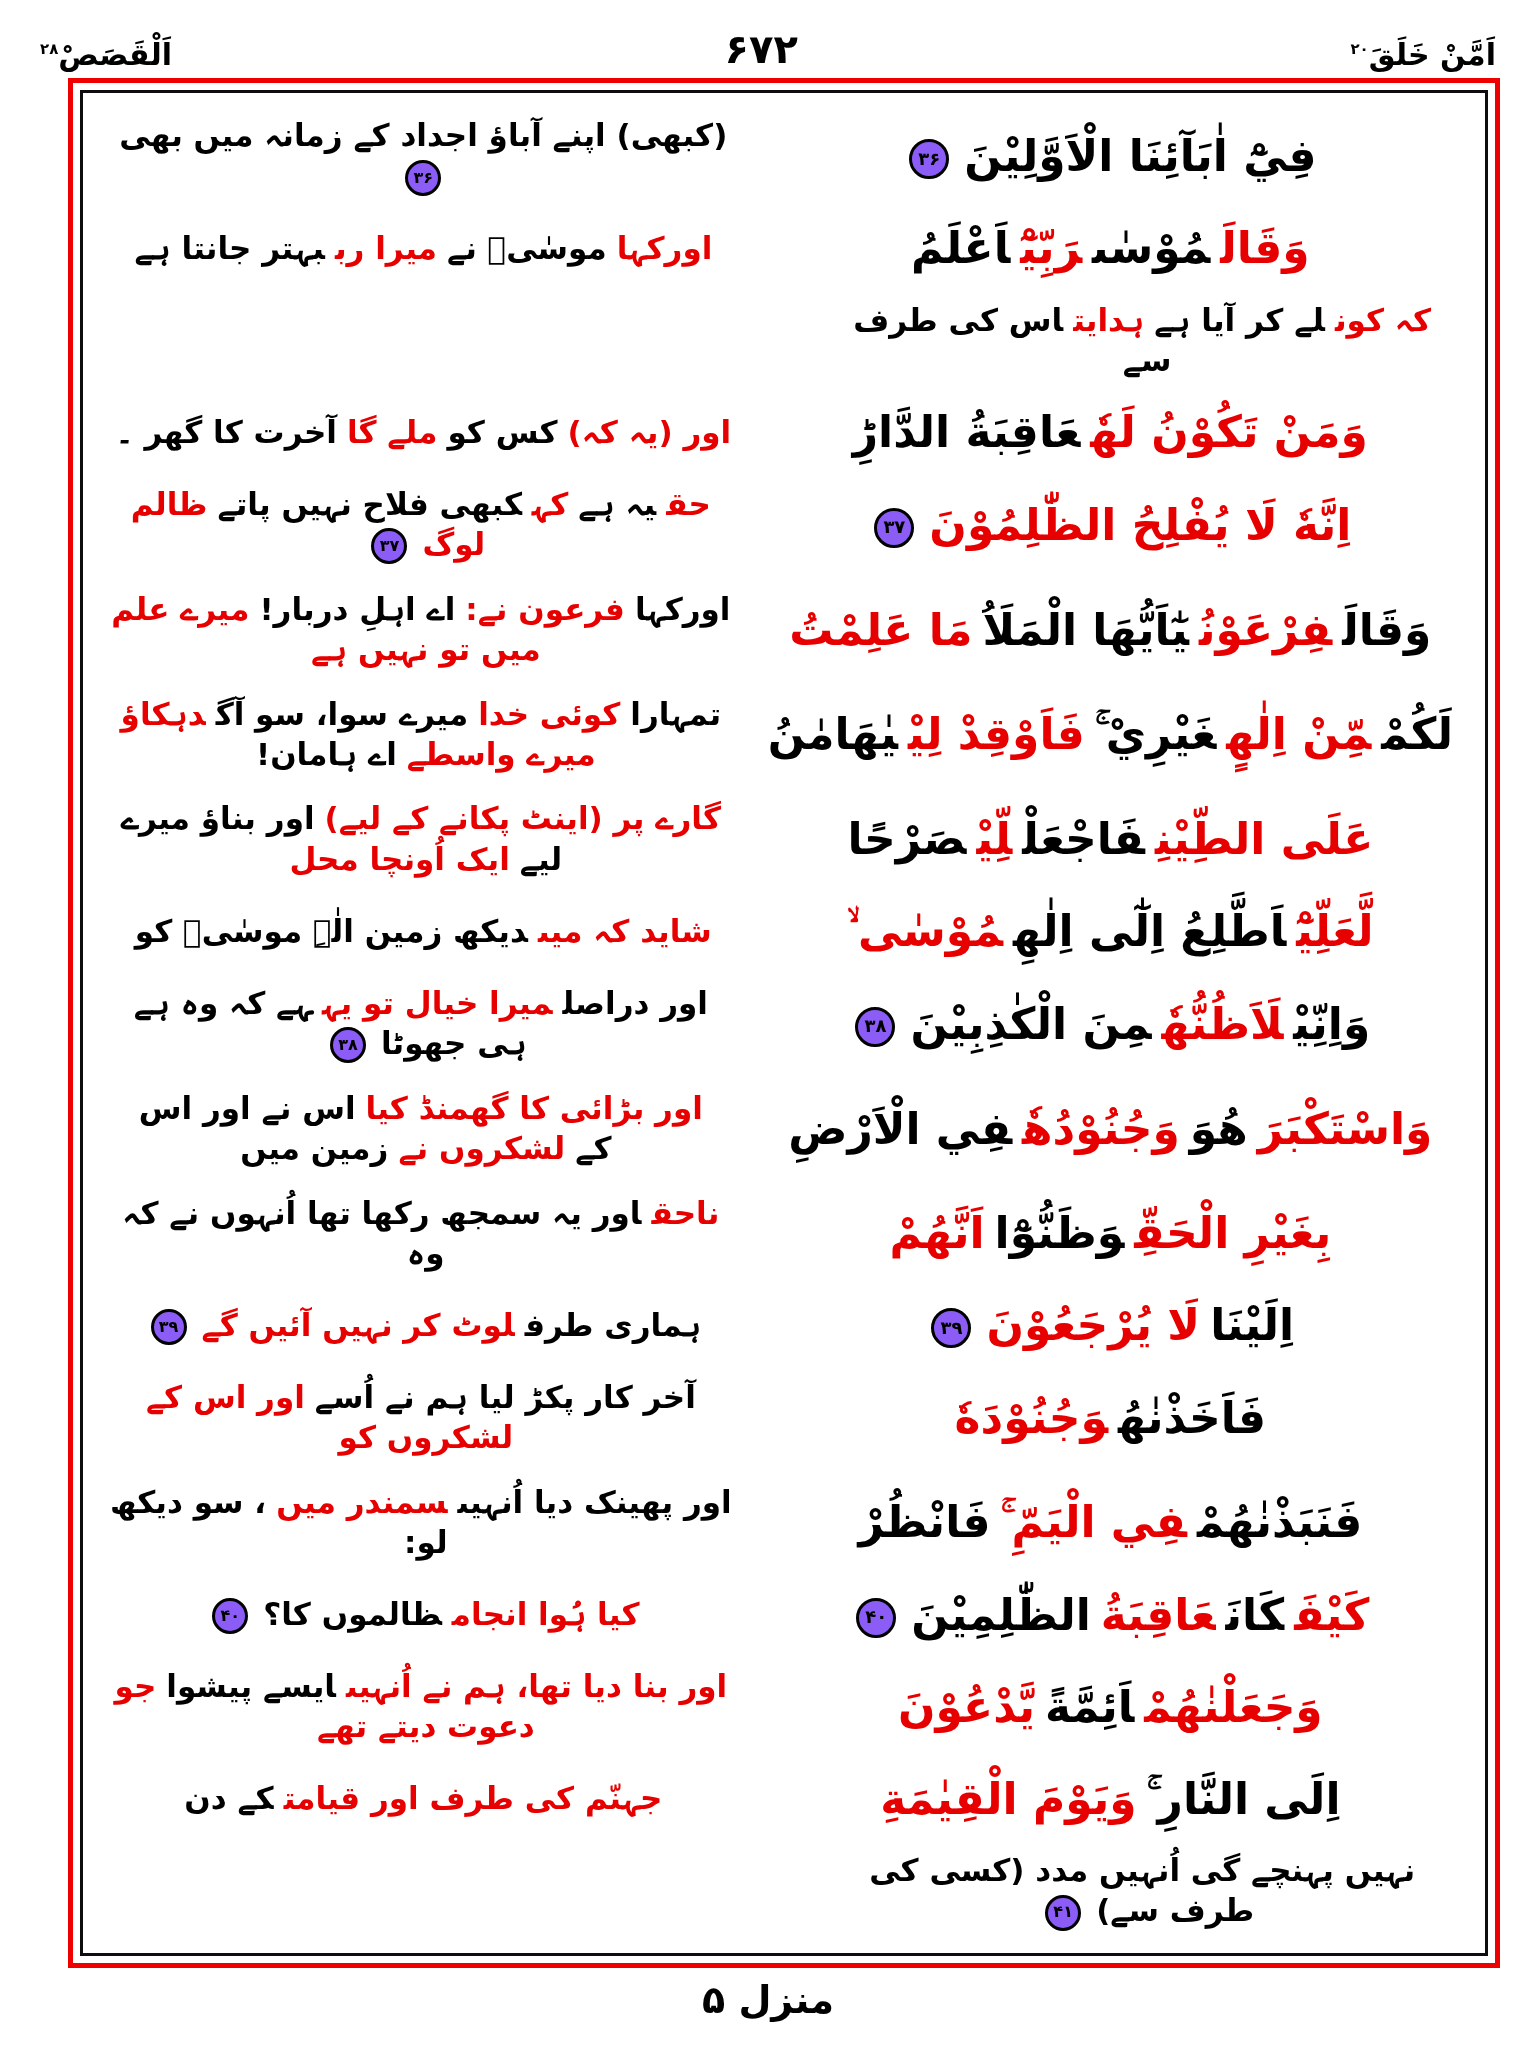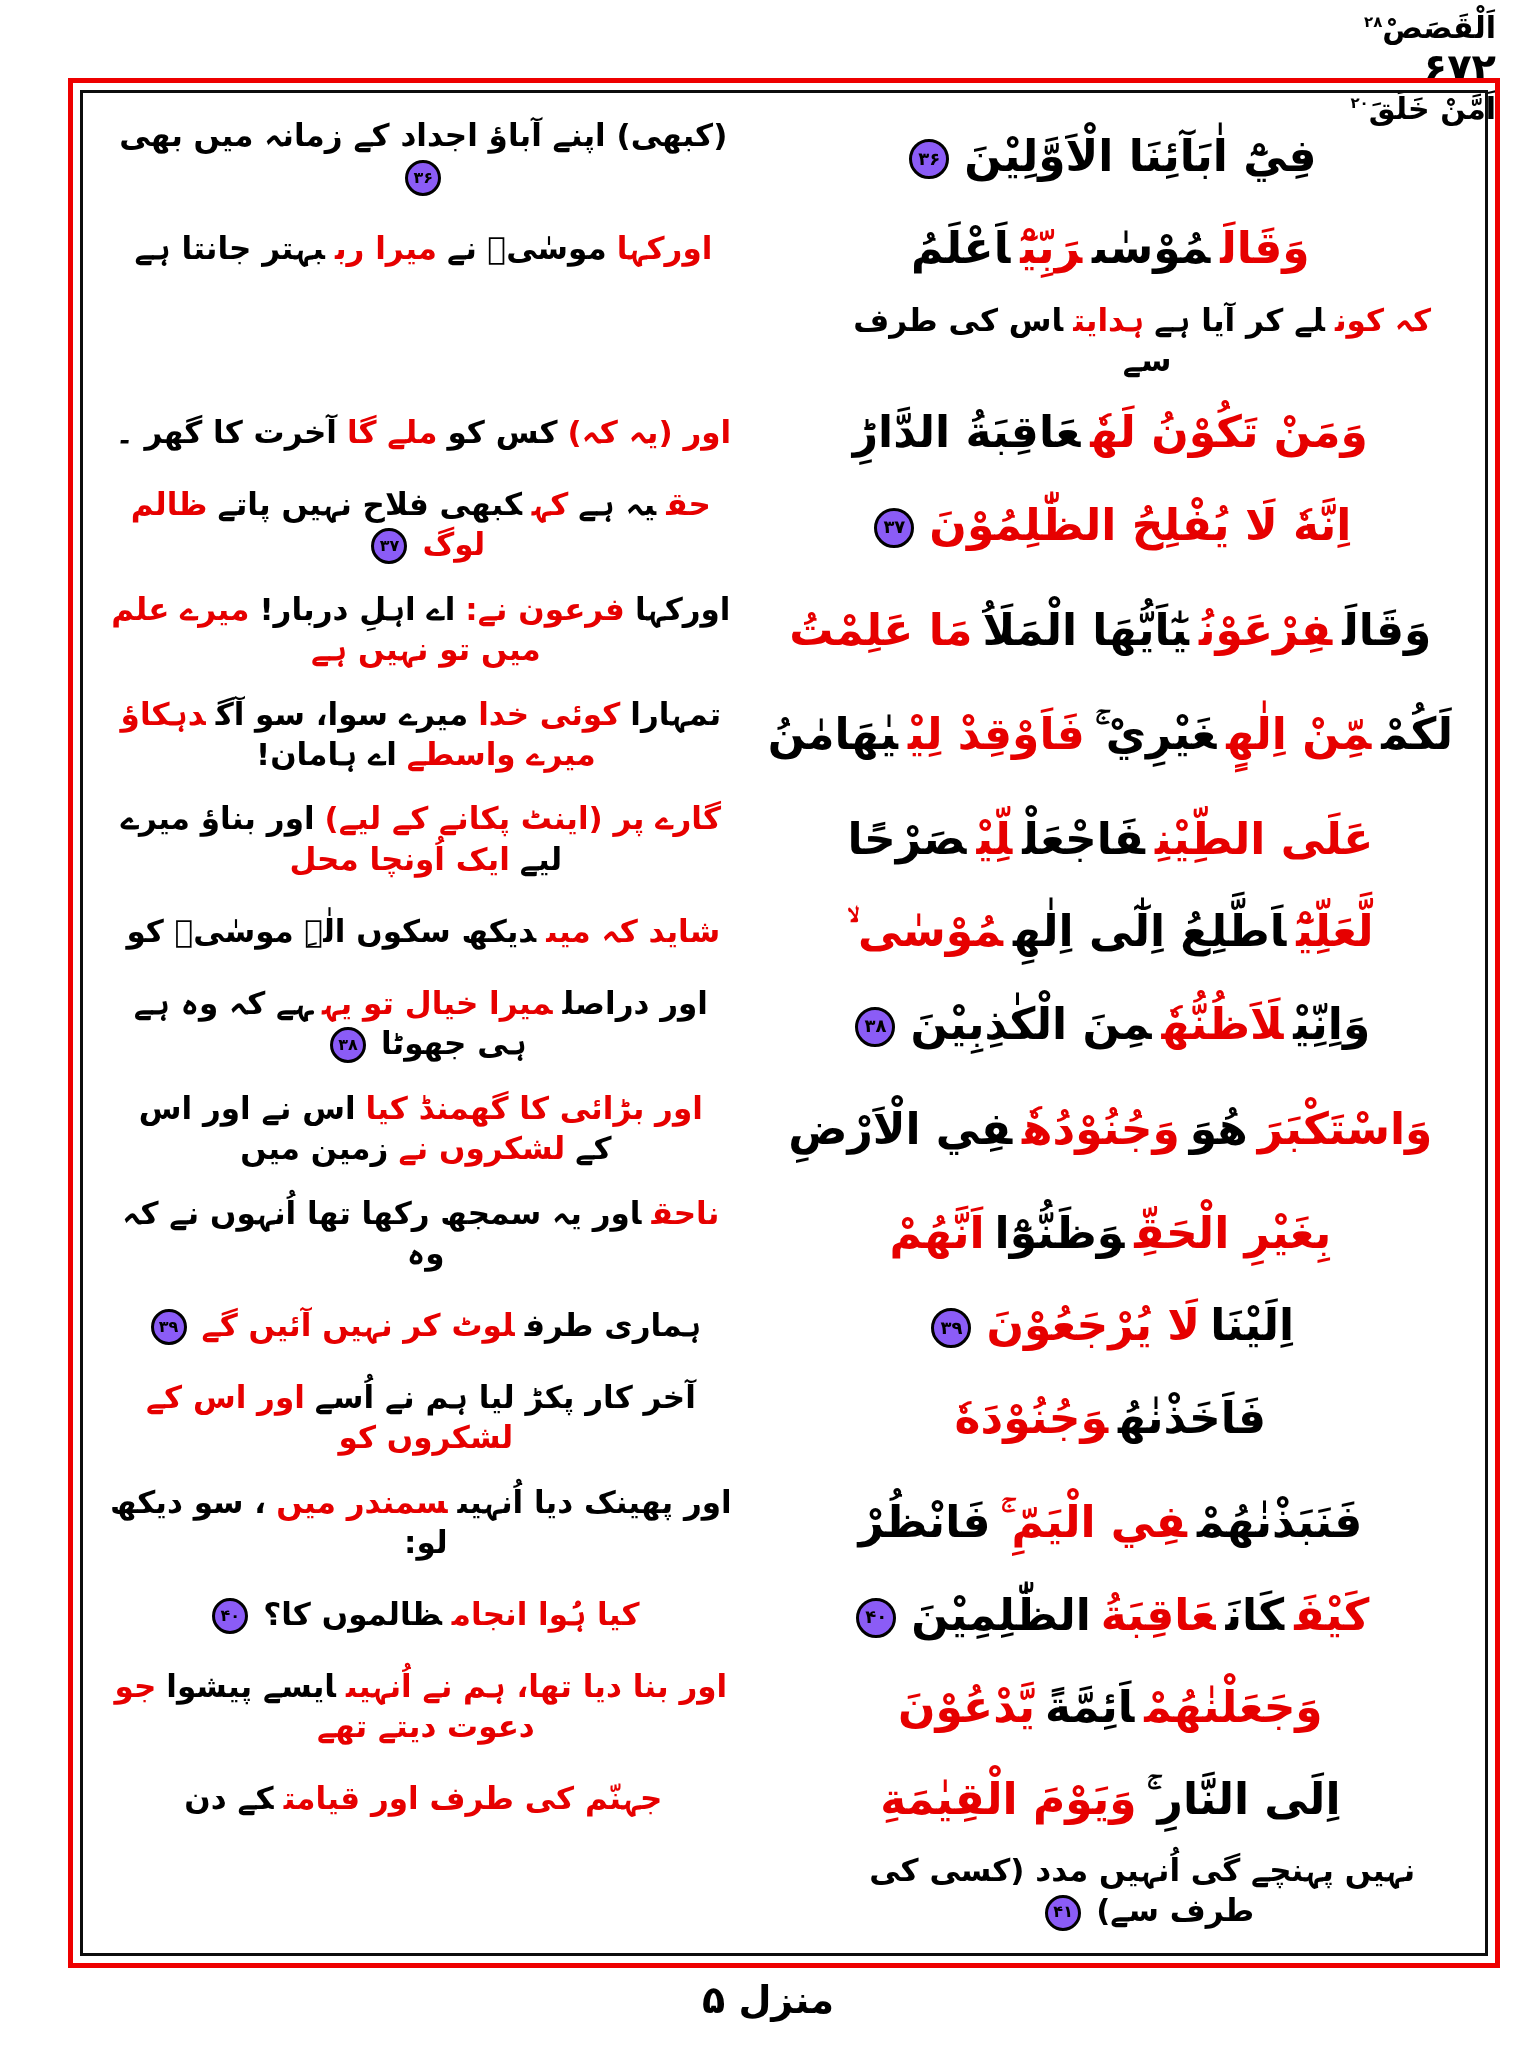--- a/index.html
+++ b/index.html
@@ -11,21 +11,21 @@
   html,body{background:#ffffff}
   body{
     width:1536px;height:2048px;position:relative;overflow:hidden;
     font-family:"DejaVu Sans", sans-serif;
   }
   .page{position:absolute;inset:0;background:#fff}
 
   
   .header{
     position:absolute;top:10px;left:40px;right:40px;height:62px;
-    display:flex;flex-direction:column;justify-content:space-between;align-items:flex-end;
+    display:flex;flex-direction:row;justify-content:space-between;align-items:flex-end;
     direction:ltr;
   }
   .header .h-item{font-size:30px;font-weight:700;color:var(--ink);white-space:nowrap}
   .header .h-sup{font-size:15px;vertical-align:super;font-weight:700}
   .header .h-center{font-size:40px;font-weight:800;letter-spacing:2px}
 
   
   .frame-red{
     position:absolute;left:68px;right:36px;top:78px;bottom:80px;
     border:5px solid var(--border-red);
@@ -113,21 +113,21 @@
           <div class="quran-row">
             <div class="col arabic"><span class="seg c-black">لَكُمْ</span><span class="seg c-red">مِّنْ اِلٰهٍ</span><span class="seg c-black">غَيْرِيْ ۚ</span><span class="seg c-red">فَاَوْقِدْ لِيْ</span><span class="seg c-black">يٰهَامٰنُ</span></div>
             <div class="col urdu"><span class="seg c-black">تمہارا</span><span class="seg c-red">کوئی خدا</span><span class="seg c-black">میرے سوا، سو آگ</span><span class="seg c-red">دہکاؤ میرے واسطے</span><span class="seg c-black">اے ہامان!</span></div>
           </div>
           <div class="quran-row">
             <div class="col arabic"><span class="seg c-red">عَلَى الطِّيْنِ</span><span class="seg c-black">فَاجْعَلْ</span><span class="seg c-red">لِّيْ</span><span class="seg c-black">صَرْحًا</span></div>
             <div class="col urdu"><span class="seg c-red">گارے پر (اینٹ پکانے کے لیے)</span><span class="seg c-black">اور بناؤ میرے لیے</span><span class="seg c-red">ایک اُونچا محل</span></div>
           </div>
           <div class="quran-row">
             <div class="col arabic"><span class="seg c-red">لَّعَلِّيْٓ</span><span class="seg c-black">اَطَّلِعُ اِلٰٓى اِلٰهِ</span><span class="seg c-red">مُوْسٰى ۙ</span></div>
-            <div class="col urdu"><span class="seg c-red">شاید کہ میں</span><span class="seg c-black">دیکھ سکوں الٰہِ موسٰیؑ کو</span></div>
+            <div class="col urdu"><span class="seg c-red">شاید کہ میں</span><span class="seg c-black">دیکھ زمین الٰہِ موسٰیؑ کو</span></div>
           </div>
           <div class="quran-row">
             <div class="col arabic"><span class="seg c-black">وَاِنِّيْ</span><span class="seg c-red">لَاَظُنُّهٗ</span><span class="seg c-black">مِنَ الْكٰذِبِيْنَ</span><span class="verse">۳۸</span></div>
             <div class="col urdu"><span class="seg c-black">اور دراصل</span><span class="seg c-red">میرا خیال تو یہ</span><span class="seg c-black">ہے کہ وہ ہے ہی جھوٹا</span><span class="verse">۳۸</span></div>
           </div>
           <div class="quran-row">
             <div class="col arabic"><span class="seg c-red">وَاسْتَكْبَرَ</span><span class="seg c-black">هُوَ</span><span class="seg c-red">وَجُنُوْدُهٗ</span><span class="seg c-black">فِي الْاَرْضِ</span></div>
             <div class="col urdu"><span class="seg c-red">اور بڑائی کا گھمنڈ کیا</span><span class="seg c-black">اس نے اور اس کے</span><span class="seg c-red">لشکروں نے</span><span class="seg c-black">زمین میں</span></div>
           </div>
           <div class="quran-row">

